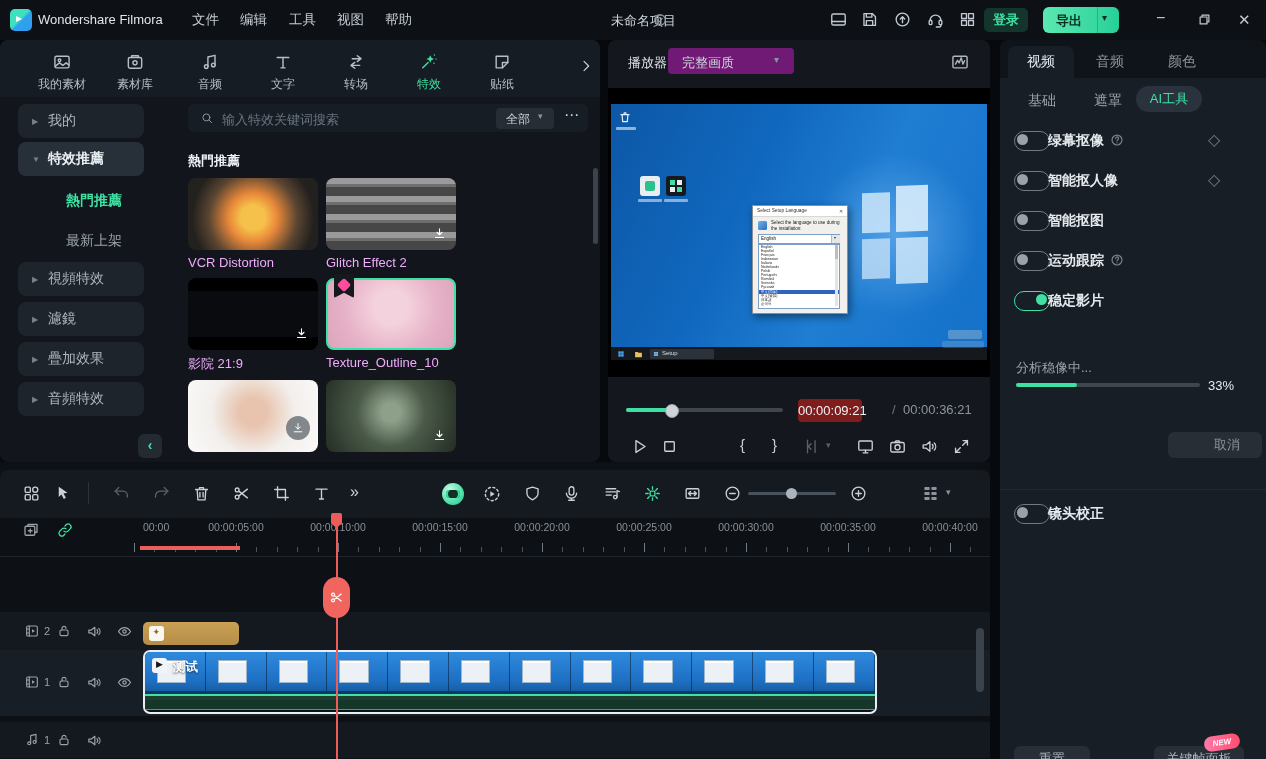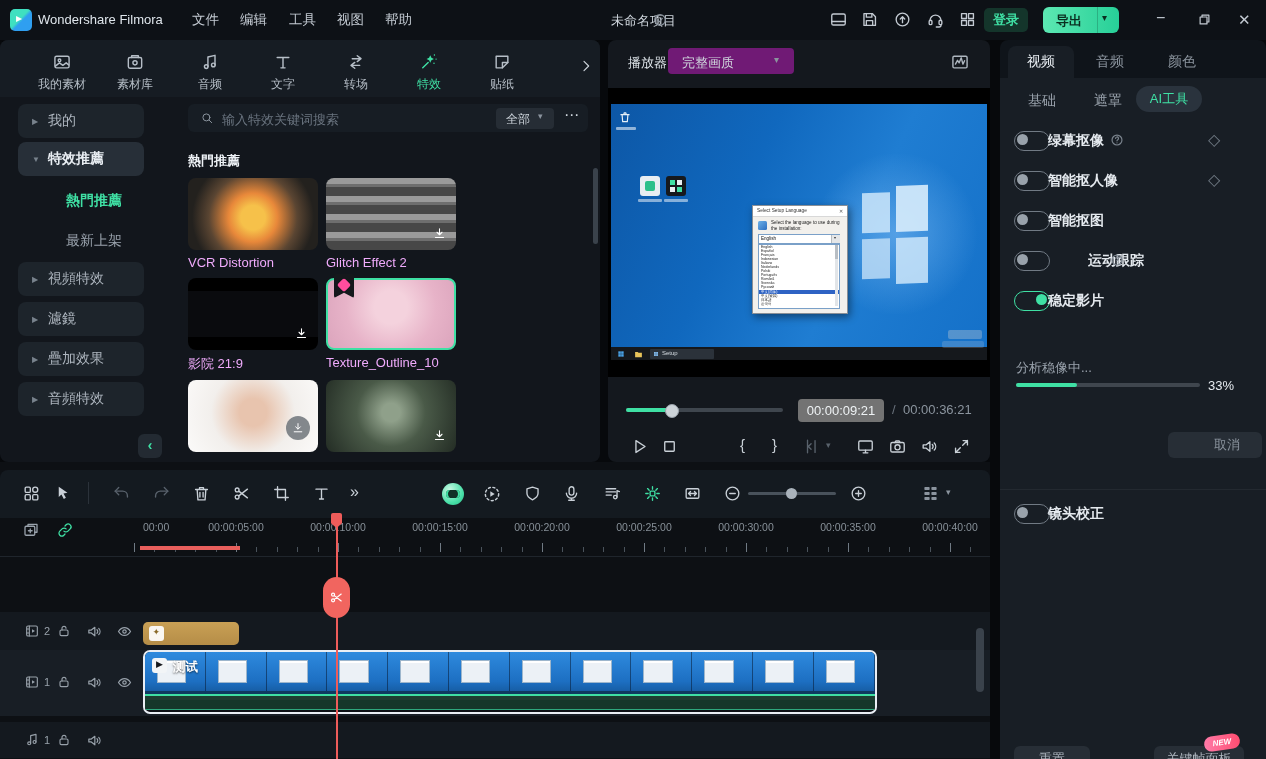--- a/index.html
+++ b/index.html
@@ -537,21 +537,21 @@
     </div>
 
     <span class="ab" style="left:337px;top:226px;width:34px;height:9px;background:rgba(200,206,212,.35);border-radius:2px;"></span>
     <span class="ab" style="left:331px;top:237px;width:42px;height:7px;background:rgba(200,206,212,.22);border-radius:2px;"></span>
   </div>
 
   <div class="ab" style="left:626px;top:408px;width:157px;height:4px;border-radius:2px;background:#3f464e;">
     <span class="ab" id="seek-fill" style="left: 0px; top: 0px; height: 4px; border-radius: 2px; background: rgb(63, 224, 164); width: 29%;"></span>
   </div>
   <span class="ab" style="left:665px;top:404px;width:12px;height:12px;border-radius:50%;background:#cdd3d8;border:1px solid #9aa2ab;"></span>
-  <div class="ab" style="left:798px;top:399px;width:86px;height:23px;border-radius:4px;background:#737373;text-align:center;line-height:23px;font-size:13px;color:#eef2f4;">00:00:09:21</div>
+  <div class="ab" style="left:798px;top:399px;width:64px;height:23px;border-radius:4px;background:#7f1d1d;text-align:center;line-height:23px;font-size:13px;color:#eef2f4;">00:00:09:21</div>
   <div class="ab txt" style="left:892px;top:402px;font-size:13px;color:#6b737d;">/</div>
   <div class="ab txt" style="left:903px;top:402px;font-size:13px;color:#8b949e;">00:00:36:21</div>
 
   <svg class="ab ic" style="left:630px;top:437px;width:19px;height:19px;">
       <use href="#i-play"></use>
     </svg>
   <svg class="ab ic" style="left:660px;top:437px;width:19px;height:19px;">
       <use href="#i-stop"></use>
     </svg>
   <div class="ab" style="left:740px;top:436px;font-size:15px;color:#c9d0d7;">{</div>
@@ -600,21 +600,21 @@
   <span class="ab diamond" style="left:1208px;top:170px;">◇</span>
 
   <span class="ab toggle" style="left:1014px;top:211px;">
       <span class="knob"></span>
     </span>
   <span class="ab insp-label txt" style="left:1048px;top:212px;">智能抠图</span>
 
   <span class="ab toggle" style="left:1014px;top:251px;">
       <span class="knob"></span>
     </span>
-  <span class="ab insp-label txt" style="left:1048px;top:252px;padding-left:40px;">运动跟踪</span>
+  <span class="ab insp-label txt" style="left:1048px;top:252px;">运动跟踪</span>
   <svg class="ab ic" style="left:1110px;top:253px;width:14px;height:14px;color:#7b848e;stroke-width:2;">
       <use href="#i-help"></use>
     </svg>
 
   <span class="ab toggle on" style="left:1014px;top:291px;">
       <span class="knob"></span>
     </span>
   <span class="ab insp-label txt" style="left:1048px;top:292px;">稳定影片</span>
 
   <div class="ab txt" style="left:1016px;top:359px;font-size:13px;color:#9aa3ad;">分析稳像中...</div>

